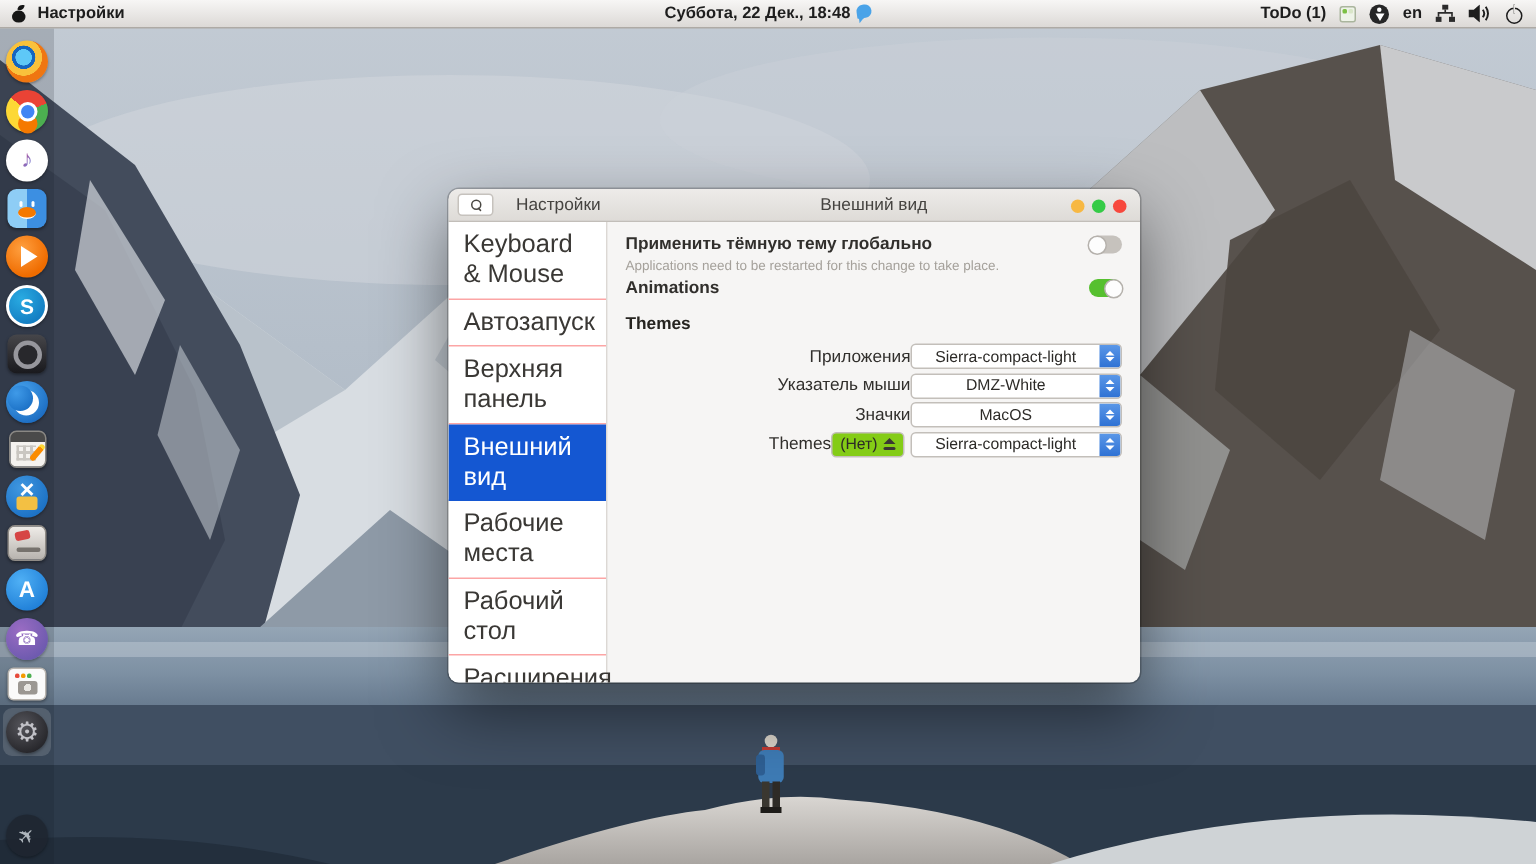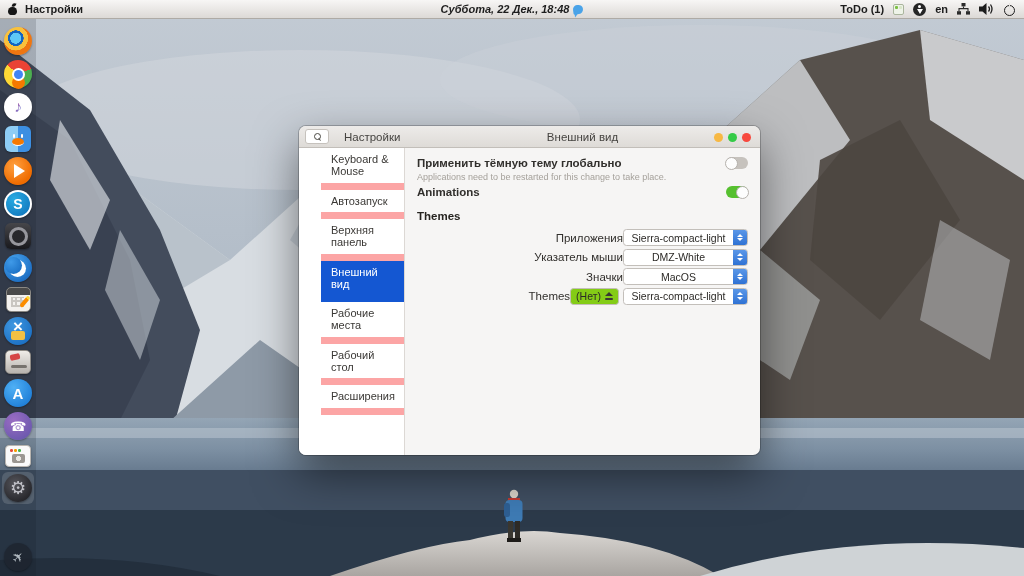--- a/index.html
+++ b/index.html
@@ -7,21 +7,21 @@
   body { font-family:"Liberation Sans","DejaVu Sans",sans-serif; position:relative; background:#9aa5b1; }
 
   
   .wallpaper { position:absolute; inset:0; z-index:0; }
 
   
   .menubar { position:absolute; top:0; left:0; right:0; height:19px; z-index:50;
     background:linear-gradient(#f7f6f5,#dcd9d6); border-bottom:1px solid #aeaaa5;
     display:flex; align-items:center; font-size:11px; font-weight:bold; color:#1d1d1d; }
   .mb-left { display:flex; align-items:center; gap:8px; padding-left:8px; }
-  .mb-center { position:absolute; left:0; right:0; display:flex; justify-content:center; align-items:center; gap:4px; pointer-events:none;font-style:italic; }
+  .mb-center { position:absolute; left:0; right:0; display:flex; justify-content:center; gap:4px; pointer-events:none; }
   .mb-right { margin-left:auto; display:flex; align-items:center; gap:9px; padding-right:8px; }
 
   .apple-icon { width:9px; height:11px; position:relative; display:inline-block; }
   .apple-icon i { position:absolute; left:0; top:3px; width:9px; height:8px; background:#161616;
      border-radius:45% 45% 48% 48% / 55% 55% 45% 45%; }
   .apple-icon b { position:absolute; left:4px; top:-1px; width:4px; height:4px; background:#161616;
      border-radius:80% 0 80% 0; transform:rotate(15deg); }
   .chat-icon { width:10px; height:9px; background:#4aa3e8; border-radius:5px 5px 5px 1px;
      position:relative; transform:rotate(-8deg); display:inline-block; }
   .chat-icon::after { content:''; position:absolute; left:1px; bottom:-3px;
@@ -100,37 +100,37 @@
   .mag::before { content:''; position:absolute; top:0; left:0; width:5px; height:5px; border:1.4px solid #4a4843; border-radius:50%; }
   .mag::after { content:''; position:absolute; bottom:-0.5px; right:0; width:3px; height:1.4px; background:#4a4843; transform:rotate(45deg); border-radius:1px; }
   .tb-side-label { margin-left:15px; font-size:11.5px; color:#454340; }
   .tb-title { position:absolute; left:106px; right:0; text-align:center; font-size:11.5px; color:#454340; pointer-events:none; }
   .lights { position:absolute; right:9px; top:7px; display:flex; gap:5px; }
   .light { width:9px; height:9px; border-radius:50%; }
   .l-min { background:#f7b843; } .l-max { background:#35cb47; } .l-close { background:#f7483d; }
 
   .win-body { display:flex; height:307px; }
   .sidebar { width:106px; background:#fff; border-right:1px solid #dcd8d4; }
-  .side-item { padding:5px 10px 5.5px; font-size:11px; color:#3a3835; border-bottom:7px solid #fca5a5; cursor:default;margin-left:22px; }
+  .side-item { padding:5px 10px 5.5px; font-size:17px; color:#3a3835; border-bottom:1px solid #fca5a5; cursor:default; }
   .side-item.selected { background:#1457d2; color:#fff; border-bottom-color:#1457d2; }
 
   .content { flex:1; padding:7px 12px 0 12px; font-size:11.5px; color:#312f2c; }
   .setting-row { display:flex; align-items:center; justify-content:space-between; min-height:16px;font-weight:bold; }
   .hint { font-size:9px; color:#a5a19b; margin:1px 0 2px; }
   .row-anim { margin-top:1px; }
 
   .toggle { width:22px; height:12px; border-radius:7px; position:relative; flex:none; }
   .toggle .knob { position:absolute; top:-0.5px; width:13px; height:13px; background:#fdfdfd; border:1px solid #b5b1ac; border-radius:50%; }
   .toggle.off { background:#c6c2bd; } .toggle.off .knob { left:-1px; }
   .toggle.on { background:#56c02f; } .toggle.on .knob { right:-1px; }
 
   .themes-header { font-weight:bold; margin:10px 0 7px; font-size:11.5px; color:#262420; }
   .theme-row { display:flex; align-items:center; margin-bottom:2.5px; height:17px; }
   .theme-label { flex:1;text-align:right; }
-  .combo { width:125px; height:17px; background:#fff; border:1px solid #c3bfba; border-radius:3.5px;
+  .combo { width:141px; height:17px; background:#fff; border:1px solid #c3bfba; border-radius:3.5px;
     display:flex; align-items:stretch; overflow:hidden; flex:none; }
   .combo-value { flex:1; font-size:10.5px; color:#2c2a27; display:flex; align-items:center; justify-content:center; }
   .stepper { width:14px; background:linear-gradient(#5a97e8,#2f72d4); display:flex; flex-direction:column; align-items:center; justify-content:center; gap:1.5px; }
   .stepper i { width:0; height:0; border-left:3px solid transparent; border-right:3px solid transparent; }
   .chev-up { border-bottom:3.5px solid #fff; } .chev-down { border-top:3.5px solid #fff; }
   .none-btn { height:17px; background:#84cc16; border:1px solid #c3bfba; border-radius:3.5px; margin-right:4px;
     display:flex; align-items:center; gap:3px; padding:0 5px; font-size:10.5px; color:#2c2a27; }
   .eject { width:9px; height:8px; position:relative; }
   .eject::before { content:''; position:absolute; top:0; left:0.5px; border-left:4px solid transparent; border-right:4px solid transparent; border-bottom:4.5px solid #3a3833; }
   .eject::after { content:''; position:absolute; bottom:0; left:0.5px; width:8px; height:2px; background:#3a3833; border-radius:1px; }

